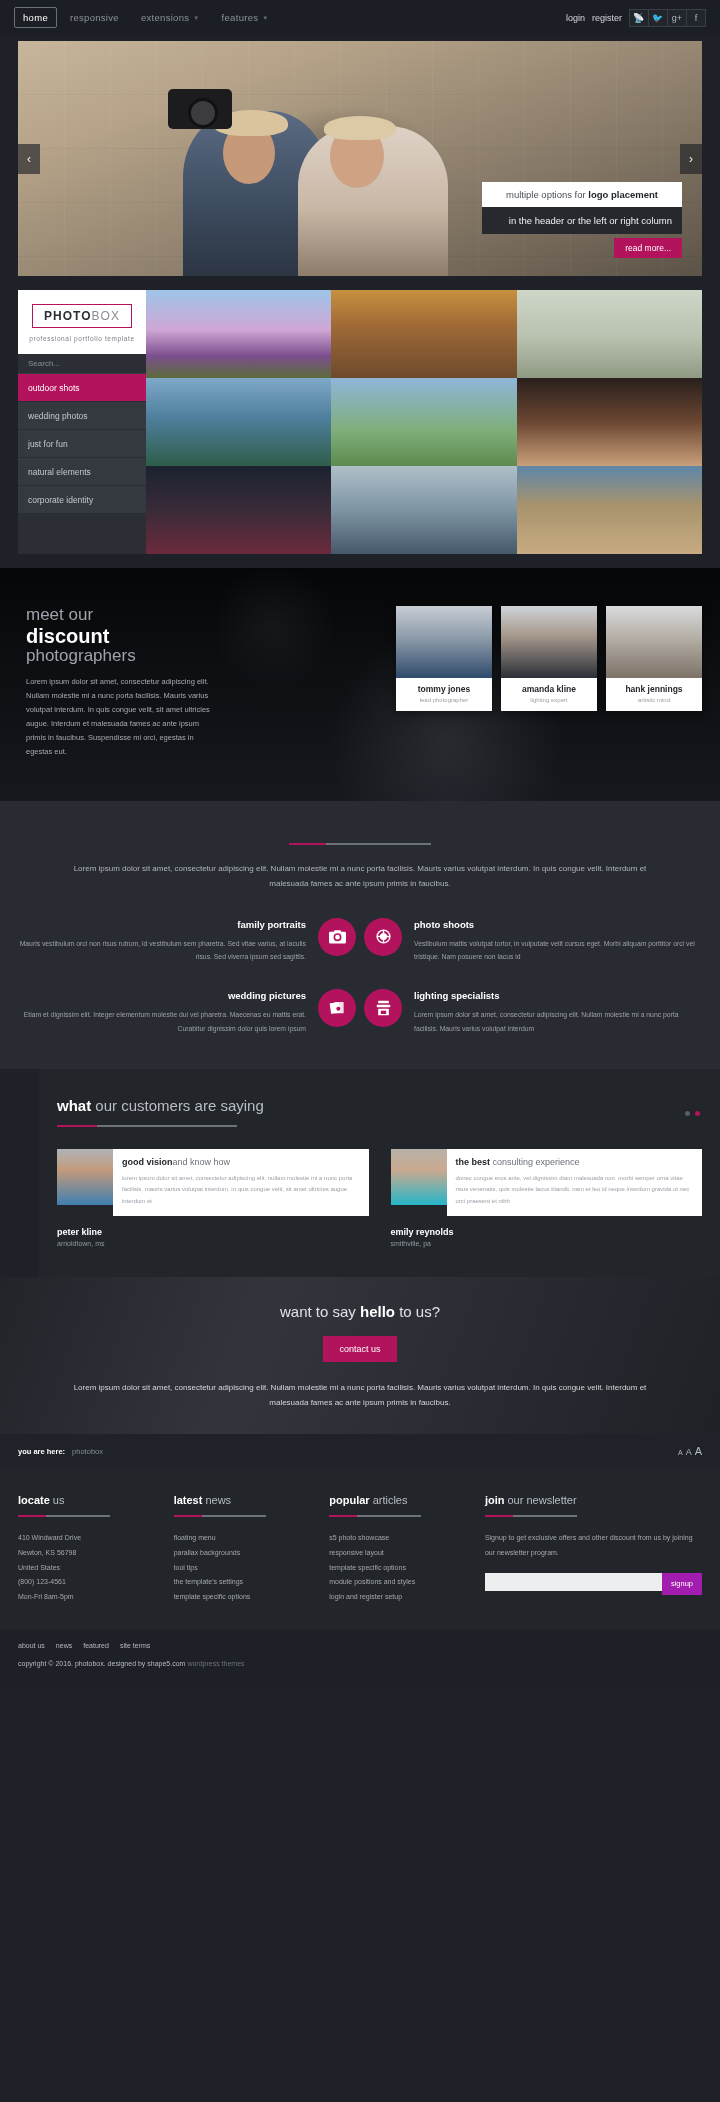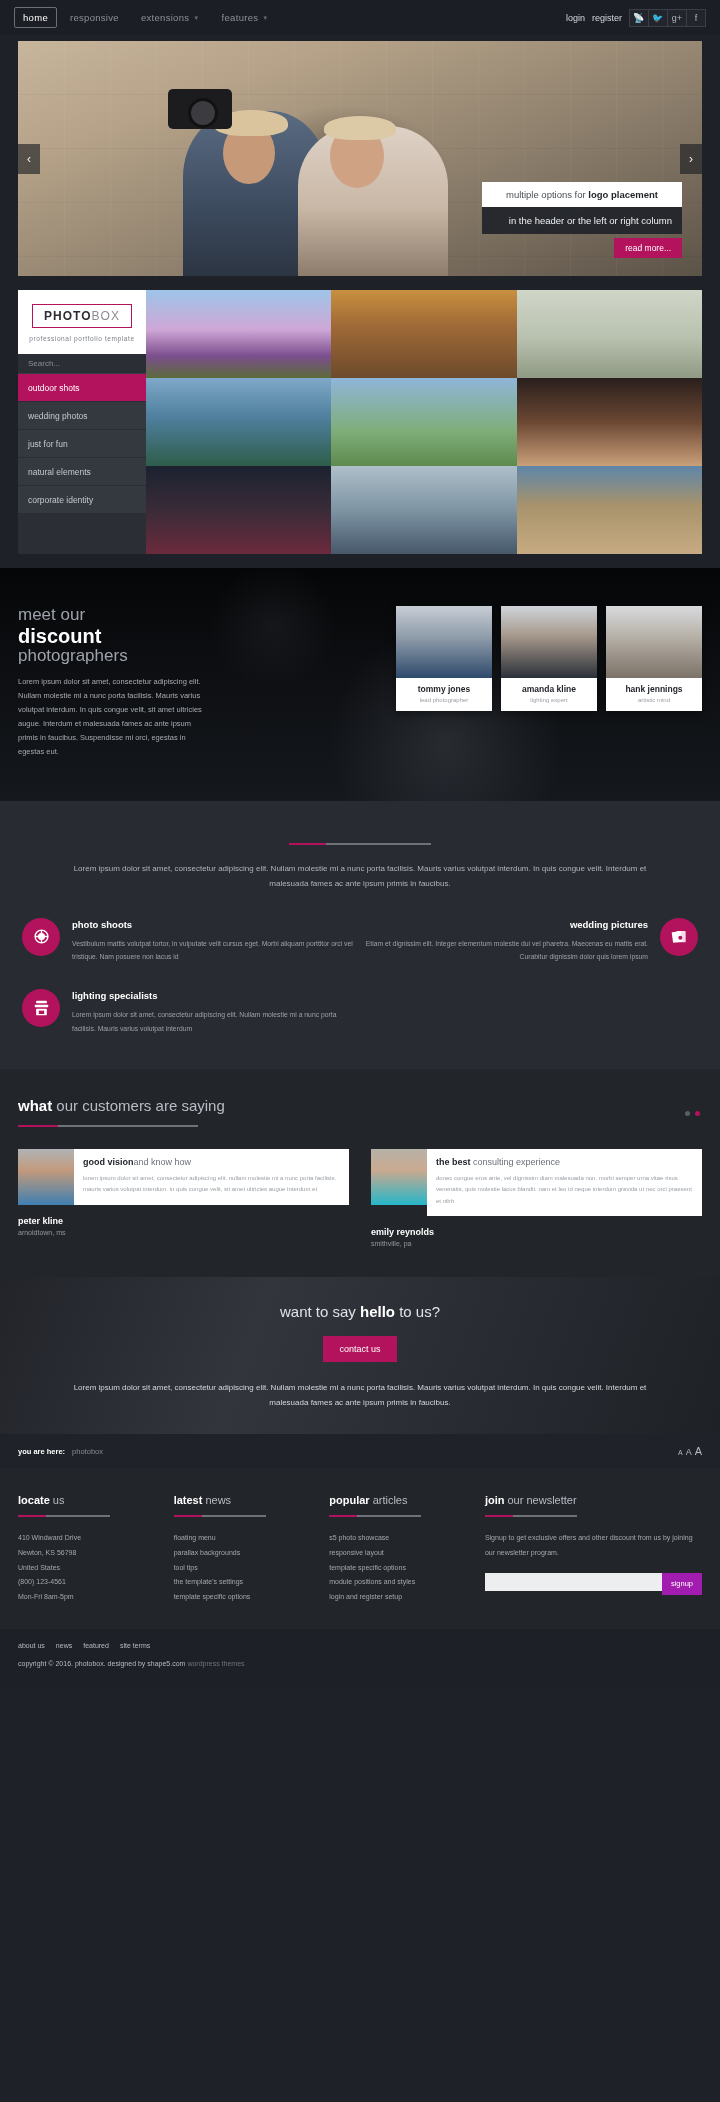--- a/index.html
+++ b/index.html
@@ -155,21 +155,21 @@
     padding: 38px 18px 42px;
     background: linear-gradient(180deg,#050607 0%,#0c0e11 40%,#15181d 100%);
     display: flex;
     min-height: 200px;
   }
   .photogs:before {
     content:""; position:absolute; inset:0;
     background: radial-gradient(circle 180px at 62% 75%, rgba(120,125,135,.22), transparent 65%),
                 radial-gradient(circle 90px at 38% 25%, rgba(90,95,105,.14), transparent 70%);
   }
-  .pg-left { width: 185px; position: relative; z-index: 2; }
+  .pg-left { width: 185px; position: relative; z-index: 2; margin-left: 8px; }
   .pg-head { line-height: 1.1; }
   .pg-head .l1 { font-size: 17px; color: #9ea3ab; font-weight: 300; }
   .pg-head .l2 { font-size: 20px; color: #ffffff; font-weight: 700; }
   .pg-head .l3 { font-size: 17px; color: #9ea3ab; font-weight: 300; }
   .pg-text { font-size: 7.5px; line-height: 1.85; color: #a6aab1; margin-top: 10px; }
   .pg-cards { flex: 1; display: flex; gap: 9px; justify-content: flex-end; align-items: flex-start; position: relative; z-index: 2; }
   .pcard { width: 96px; background: #fff; box-shadow: 0 2px 9px rgba(0,0,0,.45); }
   .pc-photo { height: 72px; }
   .pc-photo.a { background: linear-gradient(180deg,#c8cdd4 0%,#8c9aa9 45%,#2f4a6b 100%); }
   .pc-photo.b { background: linear-gradient(180deg,#cfd4da 0%,#a89a8e 40%,#2b3038 100%); }
@@ -196,21 +196,21 @@
     display: flex; align-items: center; justify-content: center;
     color: #fff;
   }
   .svc-txt { flex: 1; padding-top: 1px; }
   .svc-h { font-size: 9.5px; font-weight: 700; color: #ffffff; }
   .svc-p { font-size: 6.8px; line-height: 1.95; color: #9ca0a8; margin-top: 7px; }
   .svc-l { padding-right: 4px; }
   .svc-r { padding-left: 4px; }
 
   
-  .testi { background: #22252a; padding: 28px 18px 30px; position: relative; }
+  .testi { background: #22252a; padding: 28px 18px 30px; position: relative; margin-left: 39px; }
   .sec-title-l { font-size: 15px; font-weight: 300; color: #b9bdc4; }
   .sec-title-l b { color: #ffffff; font-weight: 700; }
   .rule-l { width: 180px; height: 2px; margin-top: 11px; background: linear-gradient(90deg,#b3125c 0 22%, #6d7178 22% 100%); }
   .dots { position: absolute; right: 20px; top: 42px; display: flex; gap: 5px; }
   .dot { width: 5px; height: 5px; border-radius: 50%; background: #5a5e66; cursor: pointer; }
   .dot.on { background: #b3125c; }
   .t-row { display: flex; gap: 22px; margin-top: 22px; }
   .t-item { flex: 1; }
   .t-top { display: flex; align-items: flex-start; }
   .t-avatar { width: 56px; height: 56px; flex: 0 0 56px; }
@@ -414,20 +414,31 @@
         </div>
       </div>
     </div>
   </div>
 
   <div class="services">
     <div class="rule-c"></div>
     <div class="lead">Lorem ipsum dolor sit amet, consectetur adipiscing elit. Nullam molestie mi a nunc porta facilisis. Mauris varius volutpat interdum. In quis congue velit. Interdum et malesuada fames ac ante ipsum primis in faucibus.</div>
 
     <div class="svc-grid">
+      <div class="svc right-align svc-l">
+        <div class="svc-icon">
+          <svg width="17" height="15" viewBox="0 0 24 20" fill="#fff">
+              <path d="M8 1h8l1.4 2.2H22a2 2 0 012 2V18a2 2 0 01-2 2H2a2 2 0 01-2-2V5.2a2 2 0 012-2h4.6L8 1zm4 4.4a5.6 5.6 0 100 11.2 5.6 5.6 0 000-11.2zm0 2.3a3.3 3.3 0 110 6.6 3.3 3.3 0 010-6.6z"></path>
+            </svg>
+        </div>
+        <div class="svc-txt">
+          <div class="svc-h">family portraits</div>
+          <div class="svc-p">Mauris vestibulum orci non risus rutrum, id vestibulum sem pharetra. Sed vitae varius, at iaculis risus. Sed viverra ipsum sed sagittis.</div>
+        </div>
+      </div>
 
       <div class="svc svc-r">
         <div class="svc-icon">
           <svg width="17" height="17" viewBox="0 0 24 24" fill="none" stroke="#fff" stroke-width="2">
               <circle cx="12" cy="12" r="9"></circle>
               <circle cx="12" cy="12" r="4" fill="#fff"></circle>
               <path d="M12 3v4M12 17v4M3 12h4M17 12h4"></path>
             </svg>
         </div>
         <div class="svc-txt">

